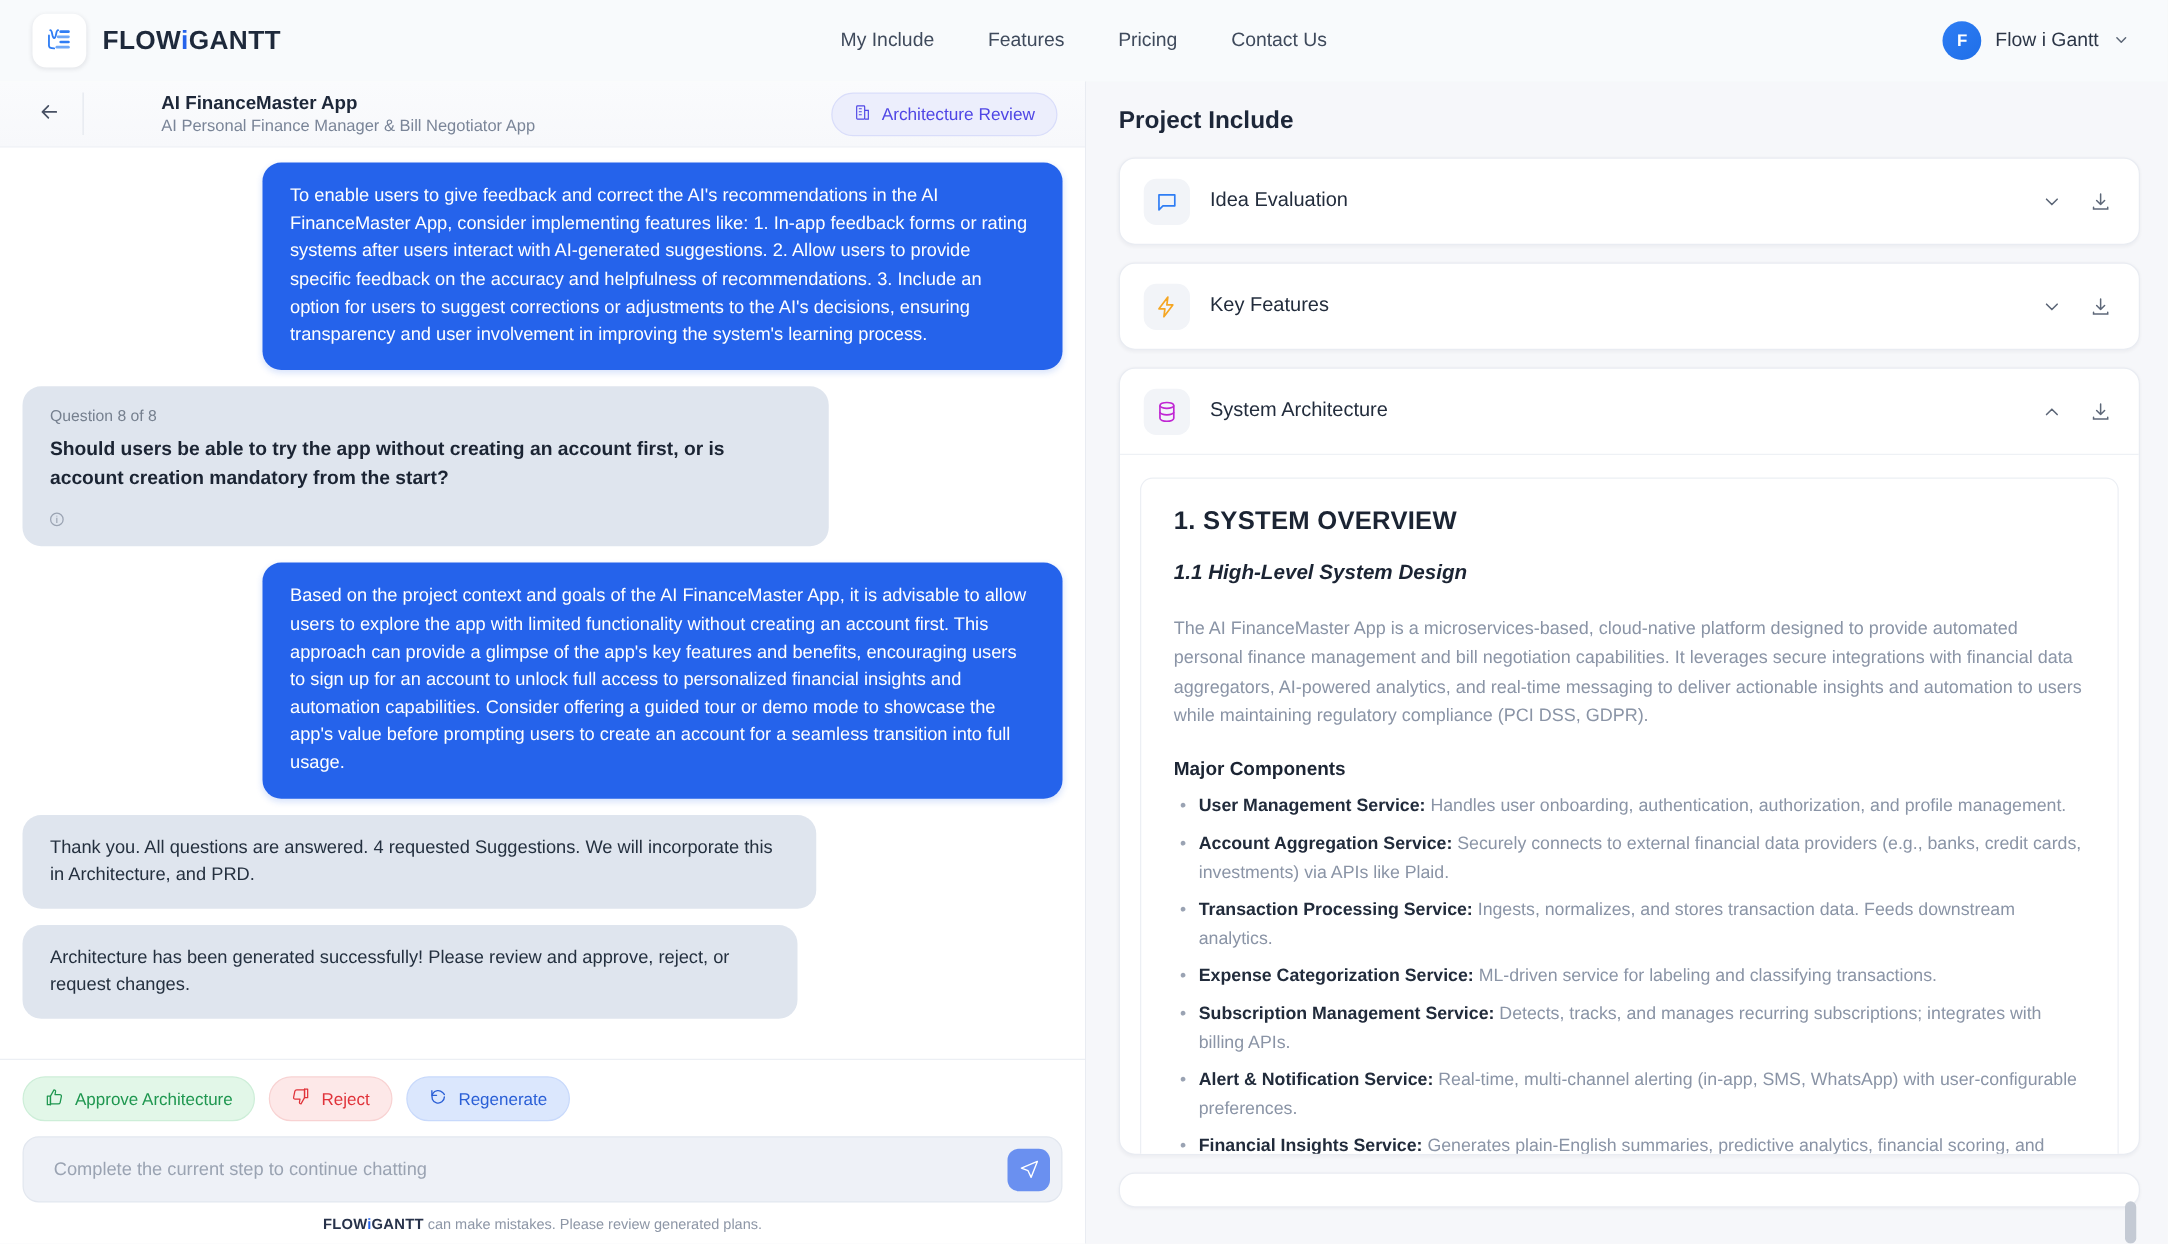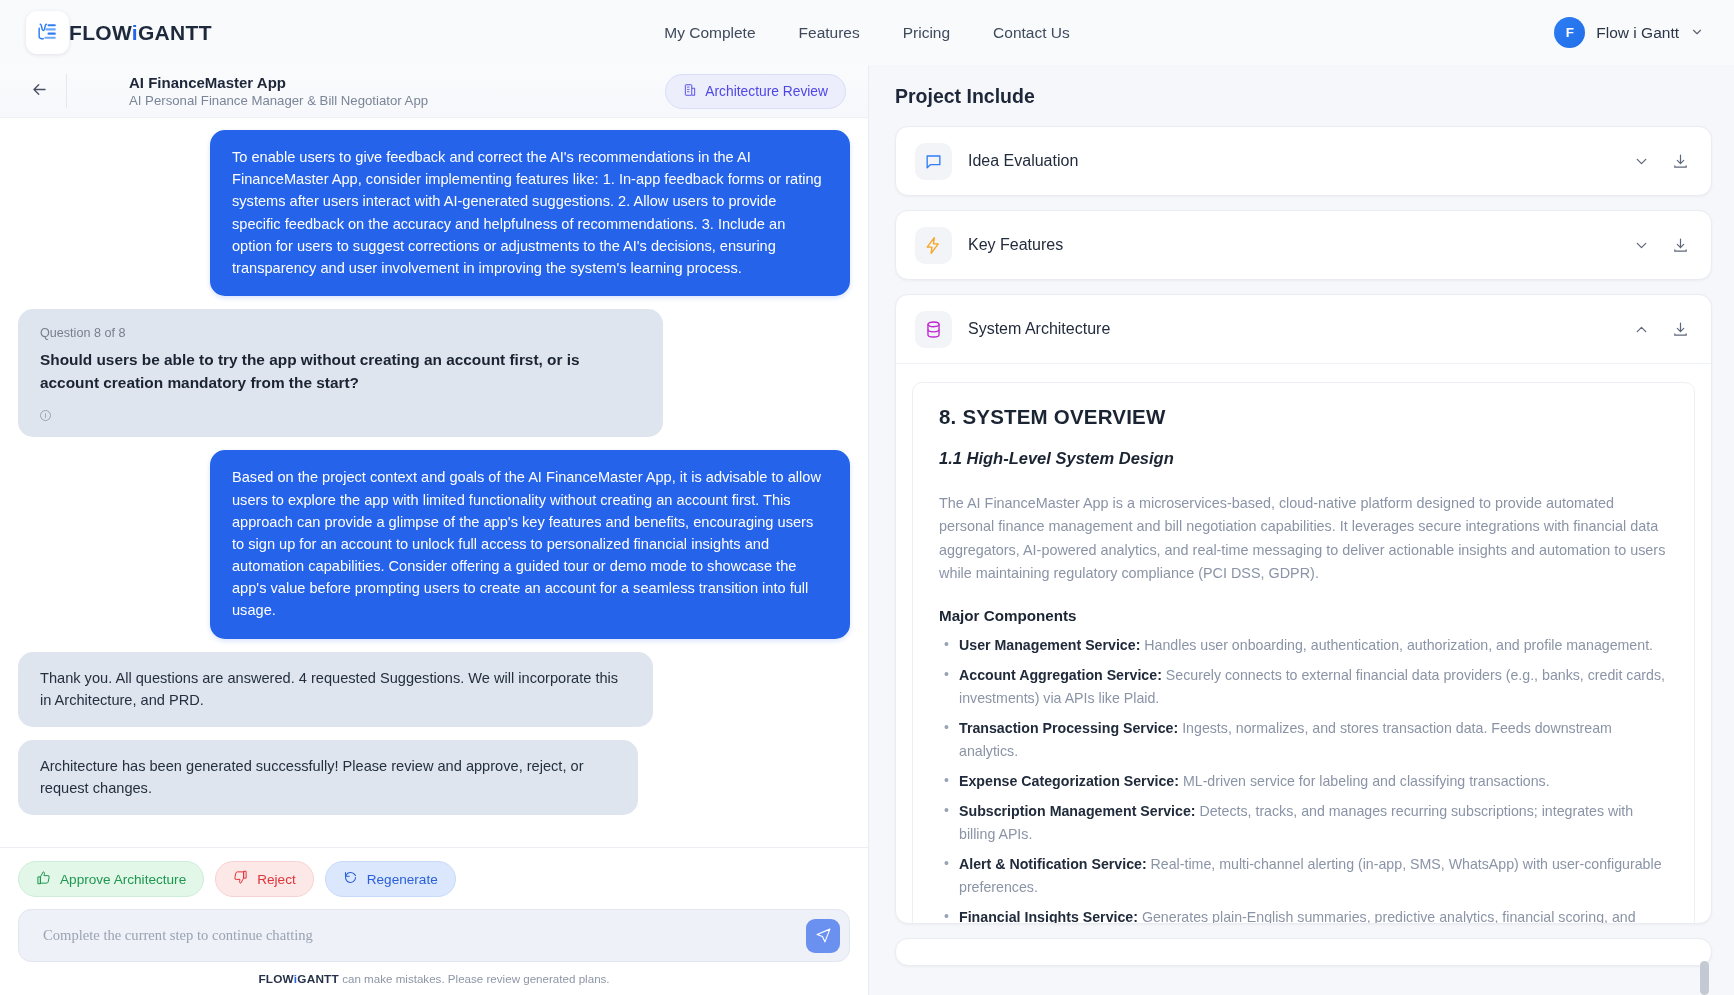--- a/index.html
+++ b/index.html
@@ -13,21 +13,21 @@
 
   
   .topnav {
     height: 65px; flex: 0 0 65px;
     background: #f8fafc;
     display: flex; align-items: center;
     padding: 0 26px;
     position: relative;
     z-index: 30;
   }
-  .brand { display: flex; align-items: center; }
+  .brand { display: flex; align-items: center; gap: 13px; }
   .brand-logo {
     width: 43px; height: 43px; border-radius: 11px;
     background: #ffffff;
     box-shadow: 0 1px 4px rgba(15,23,42,.10);
     display: flex; align-items: center; justify-content: center;
   }
   .brand-name {
     font-size: 21px; font-weight: 700; letter-spacing: .3px;
     color: #1e293b;
   }
@@ -152,21 +152,21 @@
   .chat-input {
     position: relative;
     background: #eef1f7; border: 1px solid #e2e7ef;
     border-radius: 13px; height: 53px;
     display: flex; align-items: center;
     padding: 0 62px 0 24px;
   }
   .chat-input input {
     width: 100%; border: 0; outline: 0; background: transparent;
     font-size: 14.6px; color: #2b3545;
-    font-family: Liberation Serif, serif;
+    font-family: Liberation Sans, sans-serif;
   }
   .chat-input input::placeholder { color: #9aa3b2; }
   .send-btn {
     position: absolute; right: 9px; top: 50%; transform: translateY(-50%);
     width: 34px; height: 34px; border-radius: 9px;
     background: #6a90f0;
     display: flex; align-items: center; justify-content: center;
     cursor: pointer;
   }
   .disclaimer {
@@ -274,21 +274,21 @@
           <rect x="9" y="16" width="11" height="2.1" rx="1" fill="#6fa8f7"></rect>
           <path d="M4 8v8c0 2 2 2 4 2" stroke="#2f7df4" stroke-width="1.4" stroke-linecap="round"></path>
         </svg>
       </div>
       <div class="brand-name">
         <span>FLOW</span><span class="i">i</span><span>GANTT</span>
       </div>
     </div>
 
     <div class="nav-links">
-      <a href="#">My Complete</a>
+      <a href="#">My Include</a>
       <a href="#">Features</a>
       <a href="#">Pricing</a>
       <a href="#">Contact Us</a>
     </div>
 
     <div class="user-box">
       <div class="avatar">F</div>
       <div class="user-name">Flow i Gantt</div>
       <div class="chev">
         <svg width="14" height="14" viewBox="0 0 24 24" fill="none">
@@ -475,21 +475,21 @@
                   <svg width="17" height="17" viewBox="0 0 24 24" fill="none">
                       <path d="M12 3v12m0 0l-4.5-4.5M12 15l4.5-4.5" stroke="#5d6778" stroke-width="1.7" stroke-linecap="round" stroke-linejoin="round"></path>
                       <path d="M4 18v2h16v-2" stroke="#5d6778" stroke-width="1.7" stroke-linecap="round"></path>
                     </svg>
                 </div>
               </div>
             </div>
 
             <div class="asset-body">
               <div class="doc">
-                <h1>8. SYSTEM OVERVIEW</h1>
+                <h1>1. SYSTEM OVERVIEW</h1>
                 <h2>1.1 High-Level System Design</h2>
                 <p>The AI FinanceMaster App is a microservices-based, cloud-native platform designed to provide automated personal finance management and bill negotiation capabilities. It leverages secure integrations with financial data aggregators, AI-powered analytics, and real-time messaging to deliver actionable insights and automation to users while maintaining regulatory compliance (PCI DSS, GDPR).</p>
                 <h3>Major Components</h3>
                 <ul>
                   <li><b>User Management Service:</b><span> Handles user onboarding, authentication, authorization, and profile management.</span></li>
                   <li><b>Account Aggregation Service:</b><span> Securely connects to external financial data providers (e.g., banks, credit cards, investments) via APIs like Plaid.</span></li>
                   <li><b>Transaction Processing Service:</b><span> Ingests, normalizes, and stores transaction data. Feeds downstream analytics.</span></li>
                   <li><b>Expense Categorization Service:</b><span> ML-driven service for labeling and classifying transactions.</span></li>
                   <li><b>Subscription Management Service:</b><span> Detects, tracks, and manages recurring subscriptions; integrates with billing APIs.</span></li>
                   <li><b>Alert &amp; Notification Service:</b><span> Real-time, multi-channel alerting (in-app, SMS, WhatsApp) with user-configurable preferences.</span></li>

